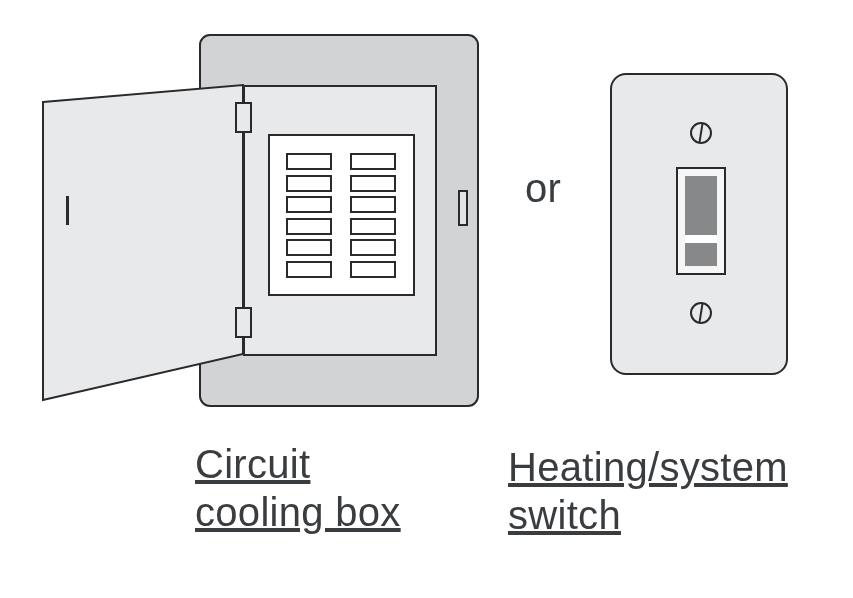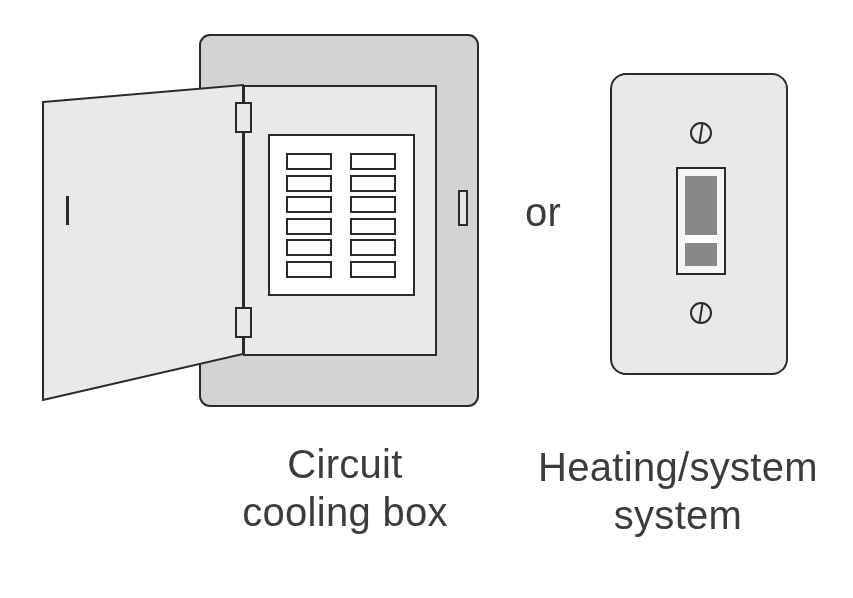--- a/index.html
+++ b/index.html
@@ -64,21 +64,21 @@
   .hinge{
     width:17px;height:31px;
     background:var(--door-fill);
     border:2px solid var(--line);
   }
   .hinge-top{left:235px;top:102px;}
   .hinge-bottom{left:235px;top:307px;}
 
   
   .or-text{
-    left:503px;top:192px;width:80px;
+    left:503px;top:168px;width:80px;
     font-size:40px;line-height:40px;text-align:center;
     letter-spacing:0.3px;
   }
 
   
   .switch-plate{
     left:610px;top:73px;width:178px;height:302px;
     background:var(--plate-fill);
     border:2px solid var(--line);
     border-radius:16px;
@@ -104,22 +104,23 @@
     position:absolute;left:7px;top:7px;width:32px;height:90px;
     background:var(--toggle-fill);
   }
   .toggle-stripe{
     position:absolute;left:0;top:59px;width:100%;height:8px;
     background:#ffffff;
   }
 
   
   .caption{
-    font-size:40px;line-height:48px;text-align:center;
+    font-size:40px;line-height:48px;
     letter-spacing:0.3px;
+    text-decoration:underline;
   }
   .caption-left{left:195px;top:440px;width:300px;}
   .caption-right{left:508px;top:443px;width:340px;}
 </style>
 </head>
 <body>
 
 <div class="canvas">
 
   <div class="abs box-body"></div>
@@ -162,16 +163,16 @@
   <div class="abs screw screw-bottom">
     <span class="slot"></span>
   </div>
 
   <div class="abs caption caption-left">
     <div>Circuit</div>
     <div>cooling box</div>
   </div>
   <div class="abs caption caption-right">
     <div>Heating/system</div>
-    <div>system</div>
+    <div>switch</div>
   </div>
 
 </div>
 
 </body></html>

